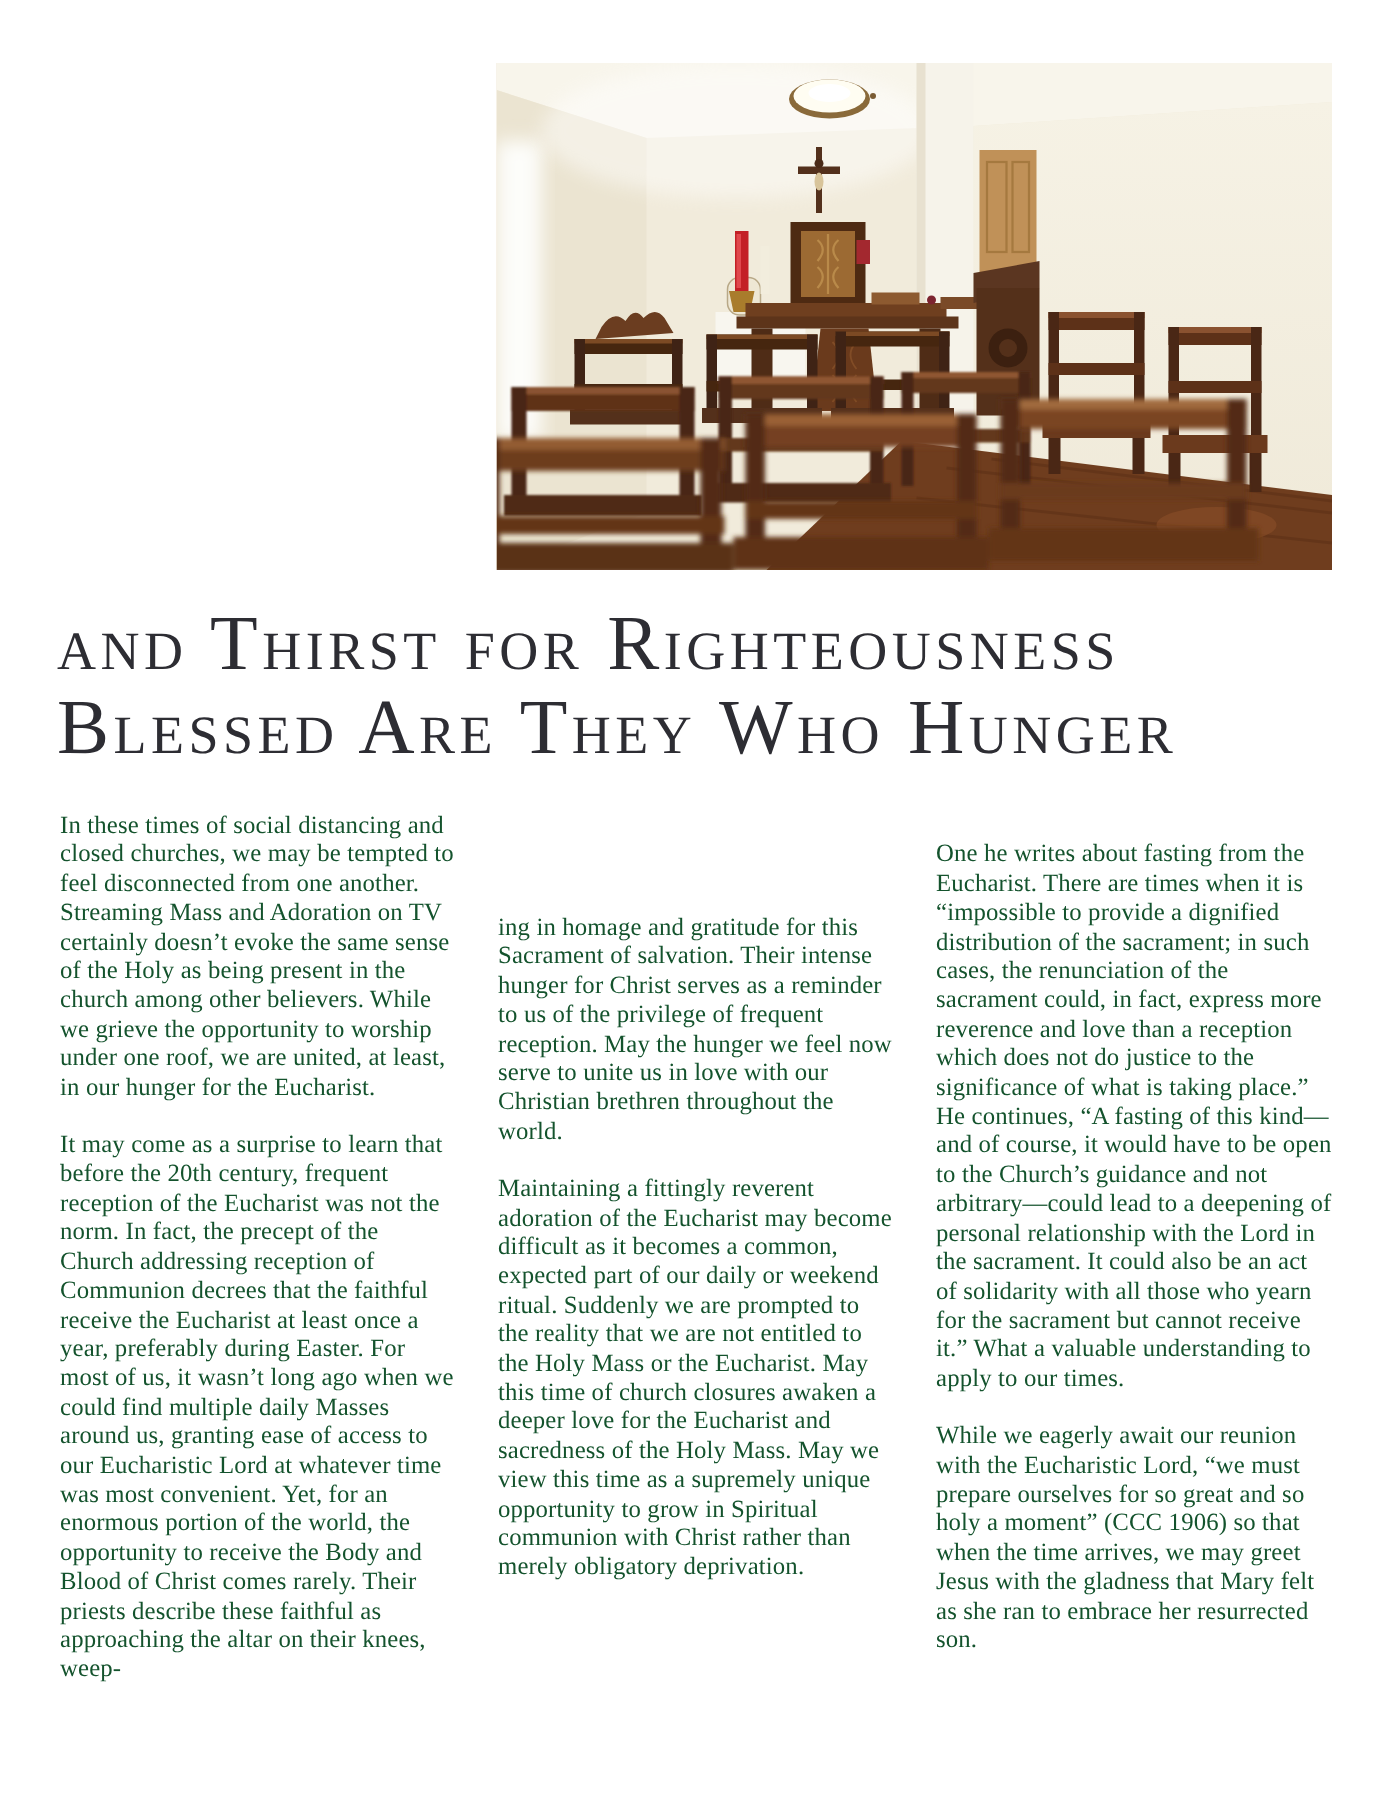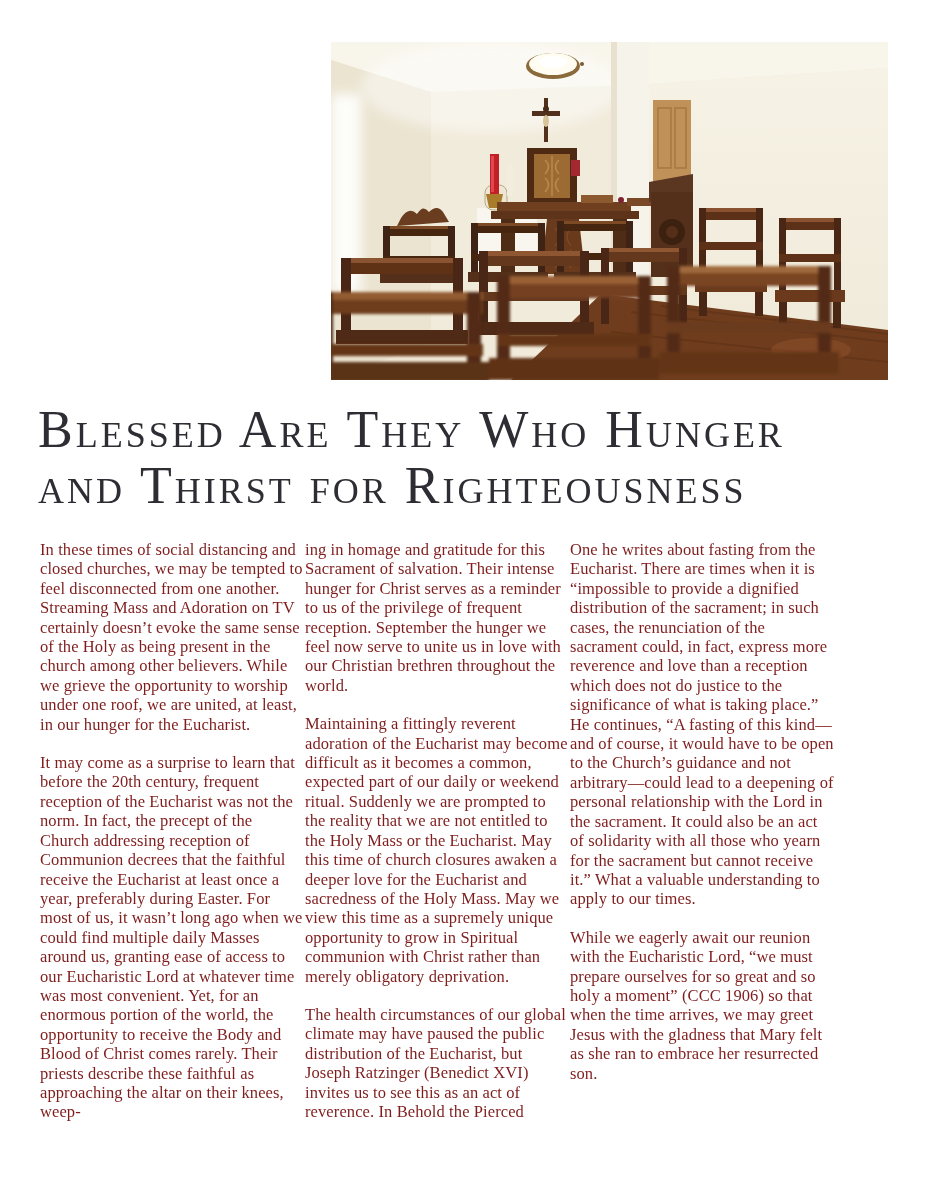--- a/index.html
+++ b/index.html
@@ -22,22 +22,23 @@
     font-weight:400;
     font-variant:small-caps;
     font-size:52px;
     line-height:1.07;
     letter-spacing:3px;
     color:#2d2d33;
   }
   .headline .hl-line{display:block;white-space:nowrap;}
   .body-columns{
     position:absolute;left:40px;top:540px;width:847px;
-    display:flex;
-    color:#7f1d1d;
+    display:flex;gap:27px;
+    color:#14532d;
+    align-items:center;
   }
   .col{width:265px;flex:0 0 265px;}
   .col p{
     margin:0 0 19px 0;
     font-size:16.5px;
     line-height:19.4px;
     letter-spacing:0.1px;
     text-align:left;
   }
 </style>
@@ -247,33 +248,32 @@
           <rect x="336" y="224" width="13" height="92" fill="#522c14"></rect>
             <rect x="487" y="224" width="13" height="92" fill="#522c14"></rect>
           <rect x="336" y="280" width="164" height="11" fill="#6a3a1b"></rect>
           <rect x="328" y="310" width="180" height="22" fill="#643617"></rect>
         </g>
       </g>
     </svg>
   </figure>
 
   <h1 class="headline">
+    <span class="hl-line">and Thirst for Righteousness</span>
     <span class="hl-line">Blessed Are They Who Hunger</span>
-    <span class="hl-line">and Thirst for Righteousness</span>
   </h1>
 
   <div class="body-columns">
     <div class="col">
       <p>In these times of social distancing and closed churches, we may be tempted to feel disconnected from one another. Streaming Mass and Adoration on TV certainly doesn’t evoke the same sense of the Holy as being present in the church among other believers. While we grieve the opportunity to worship under one roof, we are united, at least, in our hunger for the Eucharist.</p>
       <p>It may come as a surprise to learn that before the 20th century, frequent reception of the Eucharist was not the norm. In fact, the precept of the Church addressing reception of Communion decrees that the faithful receive the Eucharist at least once a year, preferably during Easter. For most of us, it wasn’t long ago when we could find multiple daily Masses around us, granting ease of access to our Eucharistic Lord at whatever time was most convenient. Yet, for an enormous portion of the world, the opportunity to receive the Body and Blood of Christ comes rarely. Their priests describe these faithful as approaching the altar on their knees, weep-</p>
     </div>
     <div class="col">
-      <p>ing in homage and gratitude for this Sacrament of salvation. Their intense hunger for Christ serves as a reminder to us of the privilege of frequent reception. September the hunger we feel now serve to unite us in love with our Christian brethren throughout the world.</p>
+      <p>ing in homage and gratitude for this Sacrament of salvation. Their intense hunger for Christ serves as a reminder to us of the privilege of frequent reception. May the hunger we feel now serve to unite us in love with our Christian brethren throughout the world.</p>
       <p>Maintaining a fittingly reverent adoration of the Eucharist may become difficult as it becomes a common, expected part of our daily or weekend ritual. Suddenly we are prompted to the reality that we are not entitled to the Holy Mass or the Eucharist. May this time of church closures awaken a deeper love for the Eucharist and sacredness of the Holy Mass. May we view this time as a supremely unique opportunity to grow in Spiritual communion with Christ rather than merely obligatory deprivation.</p>
-      <p>The health circumstances of our global climate may have paused the public distribution of the Eucharist, but Joseph Ratzinger (Benedict XVI) invites us to see this as an act of reverence. In Behold the Pierced</p>
     </div>
     <div class="col">
       <p>One he writes about fasting from the Eucharist. There are times when it is “impossible to provide a dignified distribution of the sacrament; in such cases, the renunciation of the sacrament could, in fact, express more reverence and love than a reception which does not do justice to the significance of what is taking place.” He continues, “A fasting of this kind—and of course, it would have to be open to the Church’s guidance and not arbitrary—could lead to a deepening of personal relationship with the Lord in the sacrament. It could also be an act of solidarity with all those who yearn for the sacrament but cannot receive it.” What a valuable understanding to apply to our times.</p>
       <p>While we eagerly await our reunion with the Eucharistic Lord, “we must prepare ourselves for so great and so holy a moment” (CCC 1906) so that when the time arrives, we may greet Jesus with the gladness that Mary felt as she ran to embrace her resurrected son.</p>
     </div>
   </div>
 
 </div>
 
 </body></html>

